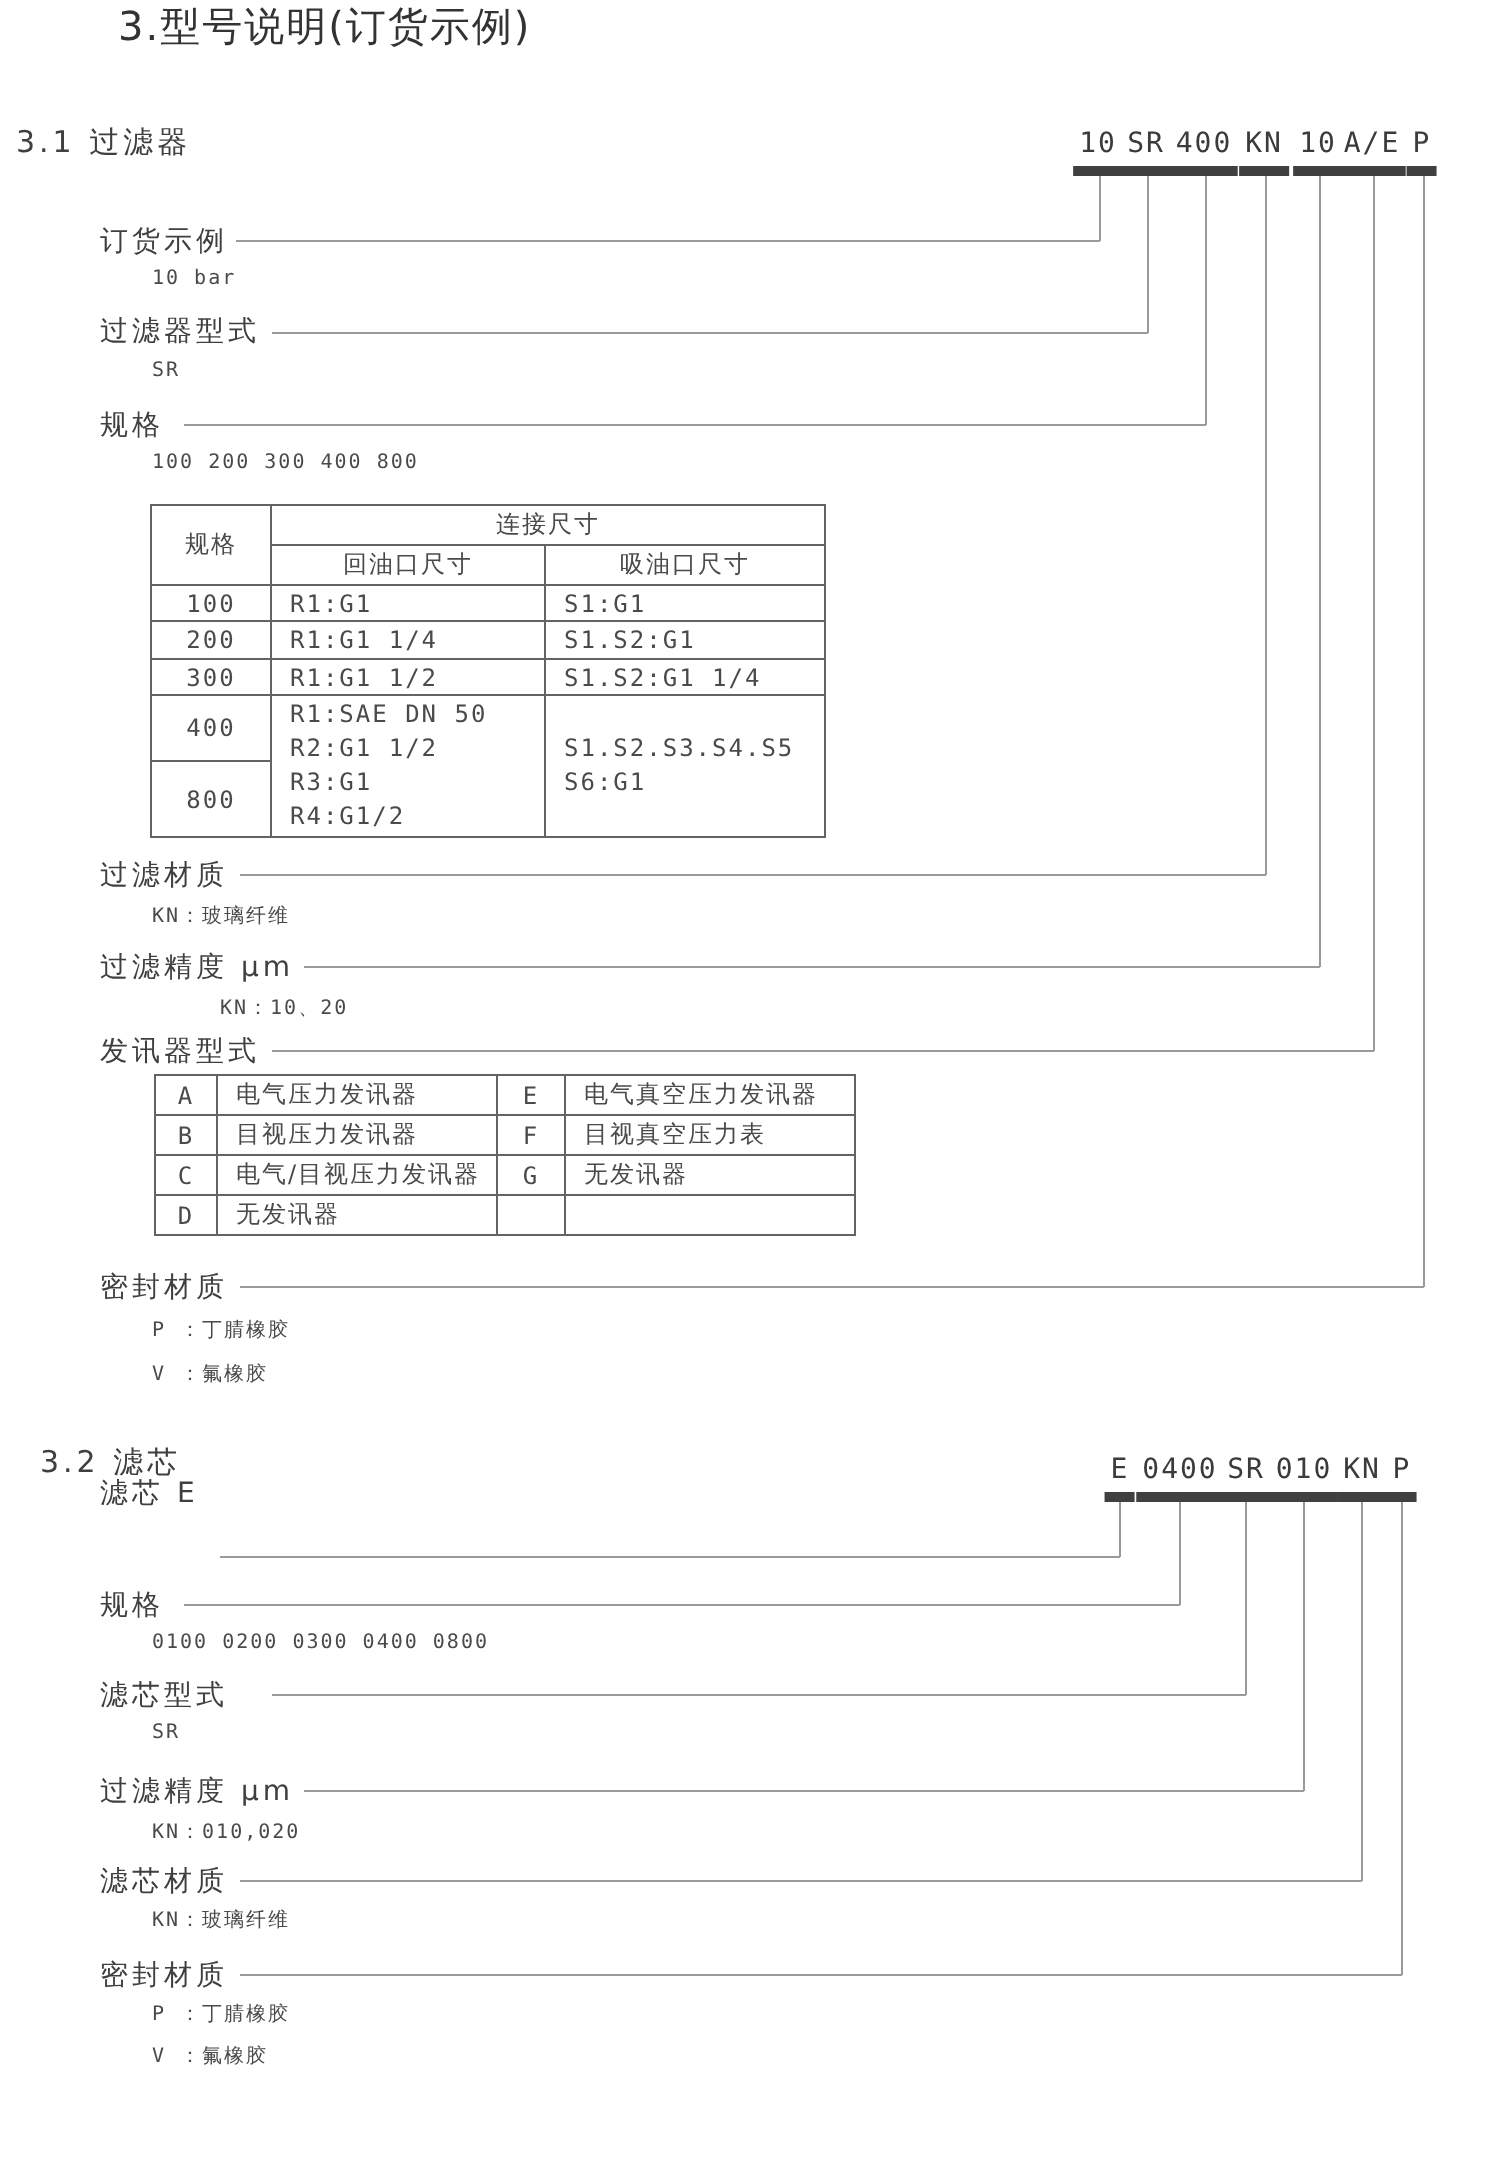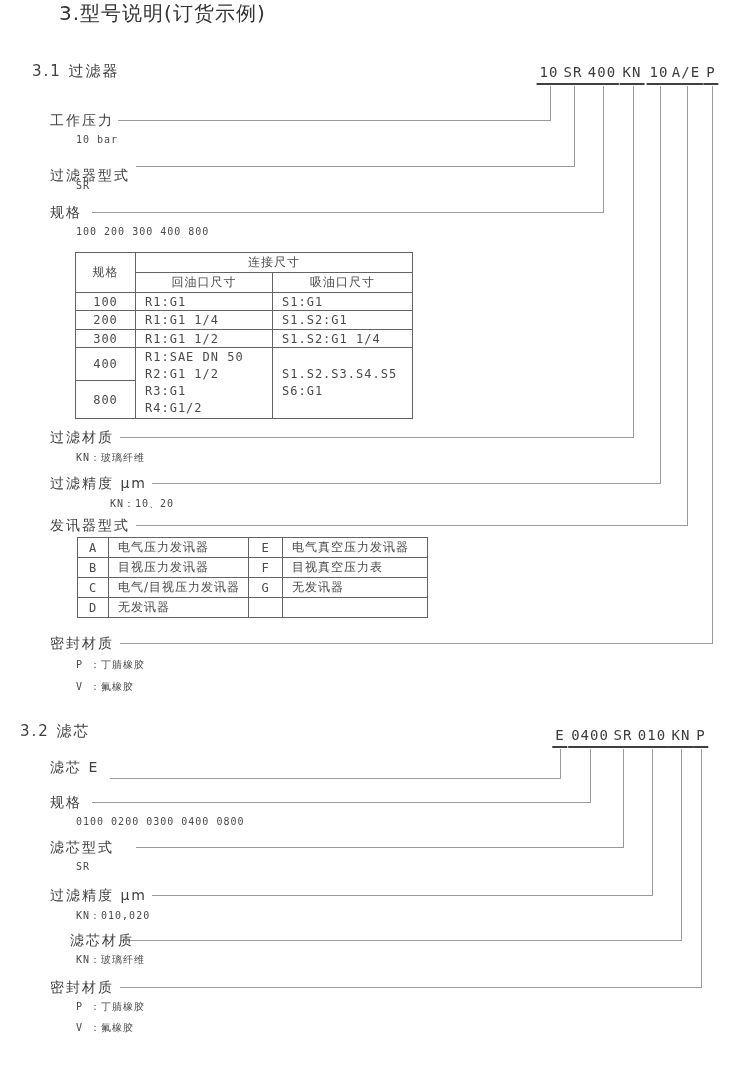--- a/index.html
+++ b/index.html
@@ -10,21 +10,21 @@
   .abs { position:absolute; white-space:nowrap; }
   .title { font-size:20px; color:#333; letter-spacing:1px; }
   .sec-head { font-size:15px; color:#3f3f3f; letter-spacing:2px; }
   .lbl { font-size:14px; color:#3f3f3f; letter-spacing:2px; }
   .val { font-size:10px; color:#4a4a4a; font-family:"DejaVu Sans Mono","DejaVu Sans",sans-serif; letter-spacing:1px; }
   .code-row { position:absolute; }
   .code-seg {
     position:absolute; transform:translateX(-50%);
     font-family:"DejaVu Sans Mono","DejaVu Sans",sans-serif;
     font-size:14px; color:#3b3b3b; letter-spacing:1px;
-    padding:0 3px 3px 3px; border-bottom:2px solid #404040;
+    padding:0 3px 3px 3px; border-bottom:5px solid #404040;
   }
   table { border-collapse:collapse; table-layout:fixed; }
   td { border:1px solid #636363; font-size:12px; color:#4a4a4a; vertical-align:middle; overflow:hidden; }
   .tc { text-align:center; letter-spacing:1px; }
   .tl { text-align:left; padding-left:9px; letter-spacing:1px; }
   .mono { font-family:"DejaVu Sans Mono","DejaVu Sans",sans-serif; }
   .cjk { letter-spacing:1px; }
   .multiline div { line-height:17px; }
   svg.lines { position:absolute; left:0; top:0; pointer-events:none; }
 </style>
@@ -60,35 +60,35 @@
       <line x1="652" y1="749" x2="652" y2="895.5"></line>
         <line x1="152" y1="895.5" x2="652" y2="895.5"></line>
       <line x1="681" y1="749" x2="681" y2="940.5"></line>
         <line x1="120" y1="940.5" x2="681" y2="940.5"></line>
       <line x1="701" y1="749" x2="701" y2="987.5"></line>
         <line x1="120" y1="987.5" x2="701" y2="987.5"></line>
     </g>
   </svg>
 
   <div class="abs title" style="left:20px; top:0;margin-left:39px;">3.型号说明(订货示例)</div>
-  <div class="abs sec-head" style="left:32px; top:62px;">3.1 过滤器</div>
+  <div class="abs sec-head" style="left:8px; top:62px;">3.1 过滤器</div>
 
   <div class="code-row">
     <span class="code-seg" style="left:549px; top:64px;">10</span>
     <span class="code-seg" style="left:573px; top:64px;">SR</span>
     <span class="code-seg" style="left:602px; top:64px;">400</span>
     <span class="code-seg" style="left:632px; top:64px;">KN</span>
     <span class="code-seg" style="left:659px; top:64px;">10</span>
     <span class="code-seg" style="left:686px; top:64px;">A/E</span>
     <span class="code-seg" style="left:711px; top:64px;">P</span>
   </div>
 
-  <div class="abs lbl" style="left:50px; top:112px;">工作压力</div>
+  <div class="abs lbl" style="left:50px; top:112px;">订货示例</div>
   <div class="abs val" style="left:76px; top:134px;">10 bar</div>
-  <div class="abs lbl" style="left:50px; top:167px;text-align:center;">过滤器型式</div>
+  <div class="abs lbl" style="left:50px; top:157px;text-align:center;">过滤器型式</div>
   <div class="abs val" style="left:76px; top:180px;">SR</div>
   <div class="abs lbl" style="left:50px; top:204px;">规格</div>
   <div class="abs val" style="left:76px; top:226px;">100 200 300 400 800</div>
 
   <table class="abs" style="left:75px; top:252px; width:337px;">
     <colgroup>
         <col style="width:60px">
         <col style="width:137px">
         <col style="width:140px">
       </colgroup>
@@ -184,26 +184,26 @@
 
   <div class="code-row">
     <span class="code-seg" style="left:560px; top:727px;">E</span>
     <span class="code-seg" style="left:590px; top:727px;">0400</span>
     <span class="code-seg" style="left:623px; top:727px;">SR</span>
     <span class="code-seg" style="left:652px; top:727px;">010</span>
     <span class="code-seg" style="left:681px; top:727px;">KN</span>
     <span class="code-seg" style="left:701px; top:727px;">P</span>
   </div>
 
-  <div class="abs lbl" style="left:50px; top:759px;">滤芯 E</div>
+  <div class="abs lbl" style="left:50px; top:738px;">滤芯 E</div>
   <div class="abs lbl" style="left:50px; top:794px;">规格</div>
   <div class="abs val" style="left:76px; top:816px;">0100 0200 0300 0400 0800</div>
   <div class="abs lbl" style="left:50px; top:839px;font-family:Liberation Mono, monospace;">滤芯型式</div>
   <div class="abs val" style="left:76px; top:861px;">SR</div>
   <div class="abs lbl" style="left:50px; top:887px;">过滤精度 μm</div>
   <div class="abs val" style="left:76px; top:909px;">KN：010,020</div>
-  <div class="abs lbl" style="left:50px; top:932px;margin-left:20px;">滤芯材质</div>
+  <div class="abs lbl" style="left:50px; top:932px;">滤芯材质</div>
   <div class="abs val" style="left:76px; top:953px;">KN：玻璃纤维</div>
   <div class="abs lbl" style="left:50px; top:979px;">密封材质</div>
   <div class="abs val" style="left:76px; top:1000px;">P ：丁腈橡胶</div>
   <div class="abs val" style="left:76px; top:1021px;">V ：氟橡胶</div>
 
 </div>
 
 </body></html>

